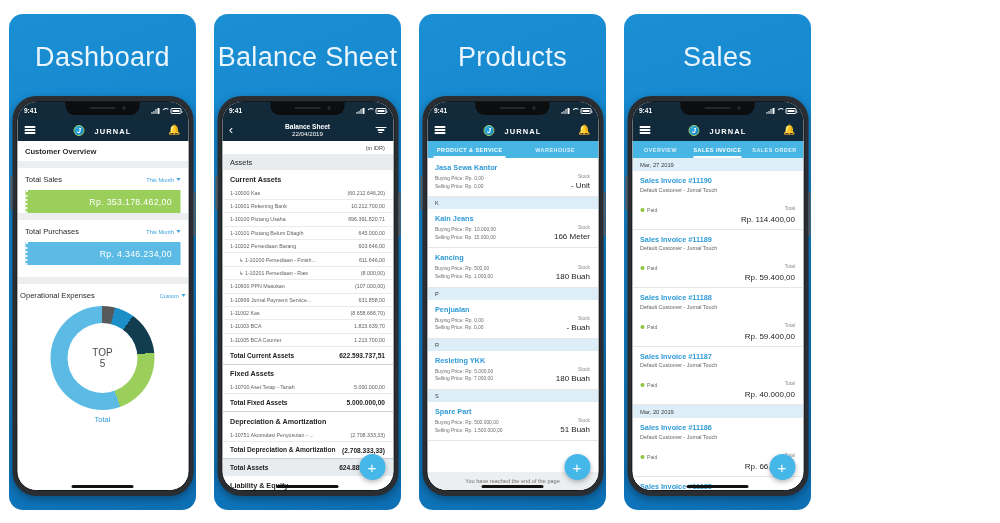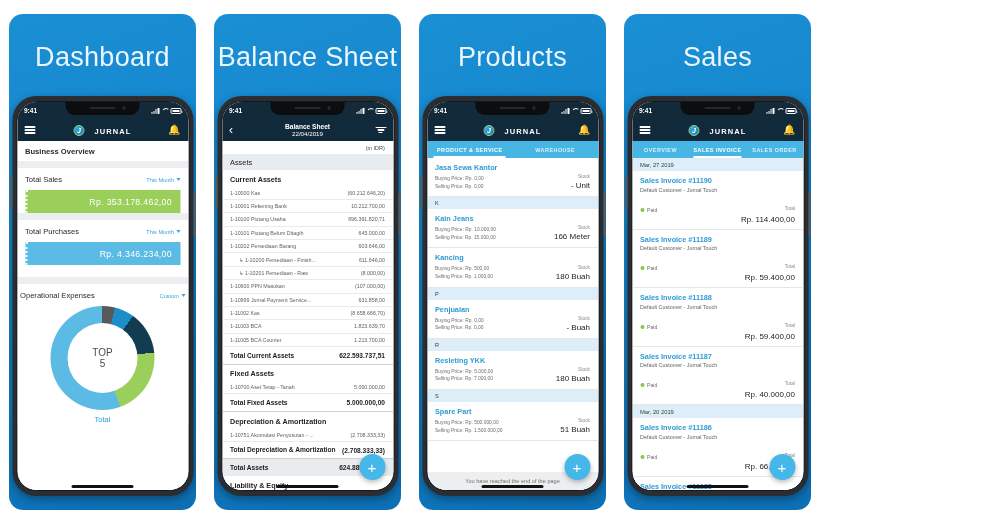--- a/index.html
+++ b/index.html
@@ -278,21 +278,21 @@
               <span></span>
             </div>
           <div class="brand">
             <span class="logo">J</span>
             <span class="word">JURNAL</span>
           </div>
           <div class="bell">🔔</div>
         </div>
 
         <div class="body-area">
-          <div class="sec-head">Business Overview</div>
+          <div class="sec-head">Customer Overview</div>
           <div class="gapbar"></div>
 
           <div class="card">
             <div class="card-row">
               <span class="card-title">Total Sales</span>
               <span class="card-filter">
                 <span>This Month</span>
                 <span class="caret"></span>
               </span>
             </div>

